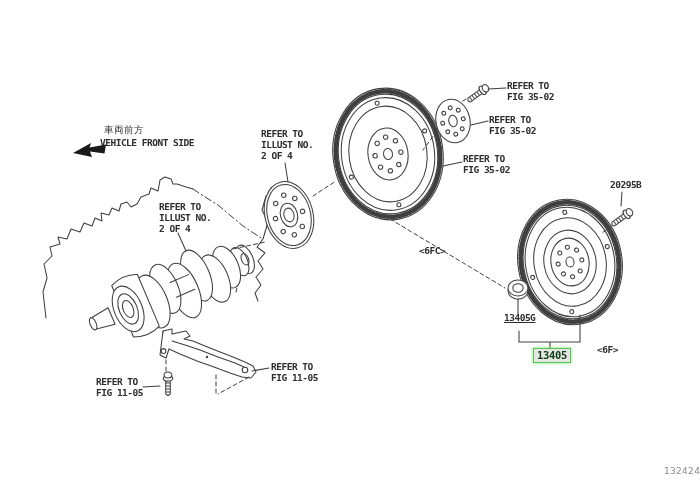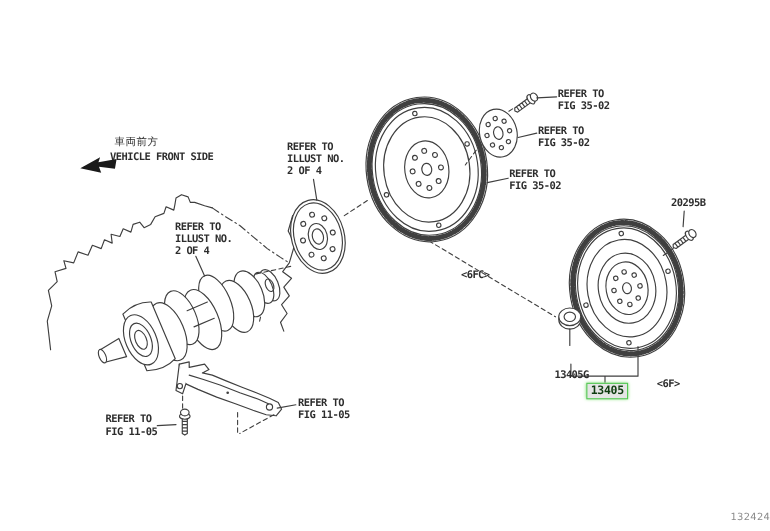--- a/index.html
+++ b/index.html
@@ -201,21 +201,21 @@
 2 OF 4</div>
 
 <div class="lbl" style="left:507px;top:80px;">REFER TO
 FIG 35-02</div>
 <div class="lbl" style="left:489px;top:114px;">REFER TO
 FIG 35-02</div>
 <div class="lbl" style="left:463px;top:153px;">REFER TO
 FIG 35-02</div>
 
 <div class="lbl" style="left:610px;top:179px;">20295B</div>
-<div class="lbl" style="left:504px;top:336px;">13405G</div>
+<div class="lbl" style="left:504px;top:312px;text-decoration:underline;">13405G</div>
 
 <div class="lbl hl" style="left:533px;top:348px;">13405</div>
 
 <div class="lbl" style="left:419px;top:229px;margin-top:16px;">&lt;6FC&gt;</div>
 <div class="lbl" style="left:597px;top:344px;">&lt;6F&gt;</div>
 
 <div class="lbl" style="left:96px;top:376px;">REFER TO
 FIG 11-05</div>
 <div class="lbl" style="left:271px;top:361px;">REFER TO
 FIG 11-05</div>

